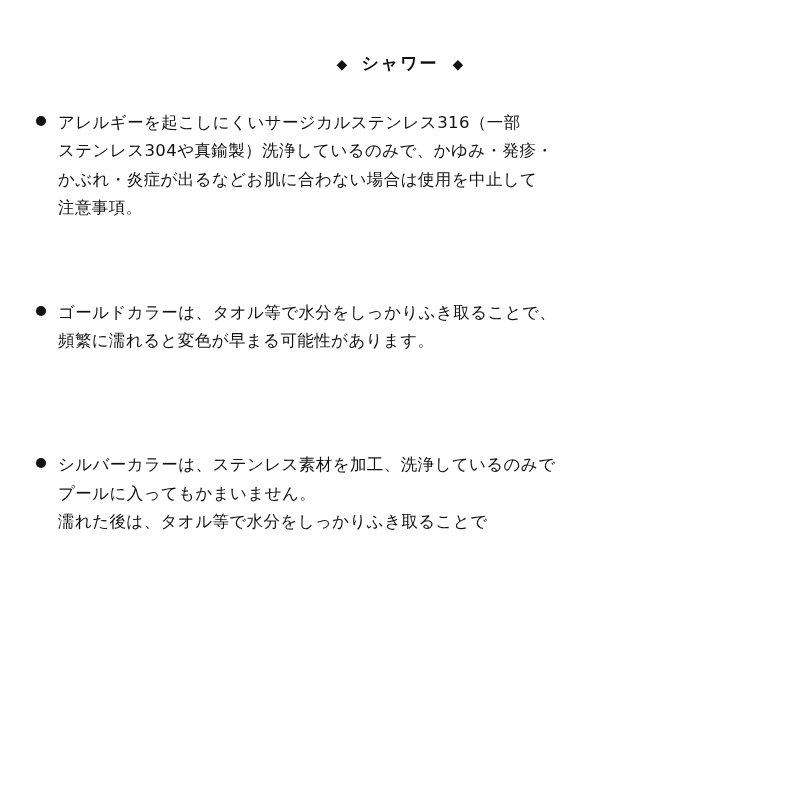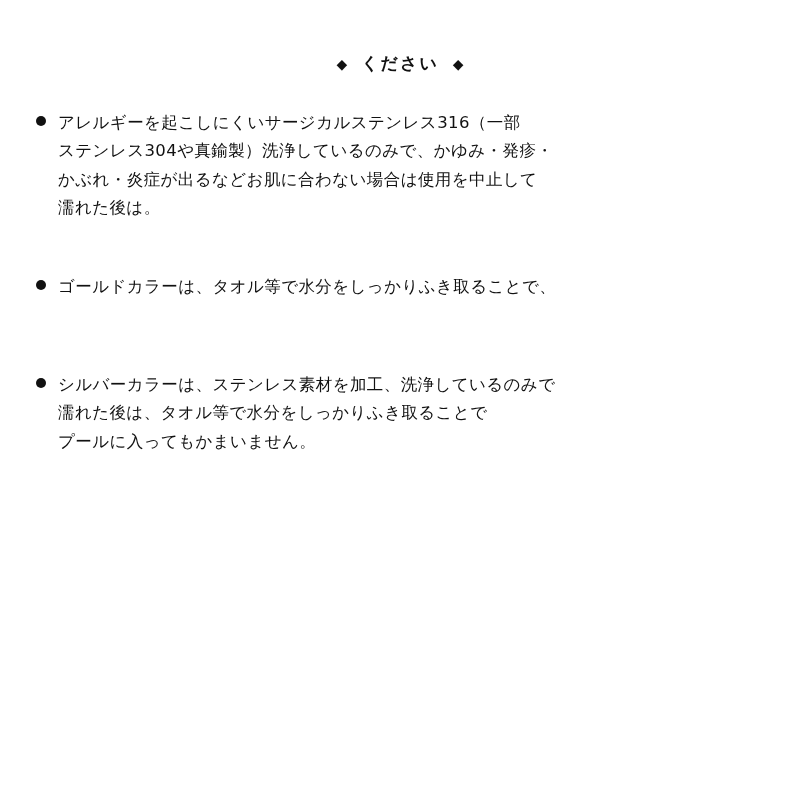--- a/index.html
+++ b/index.html
@@ -40,20 +40,21 @@
     line-height: 1;
     color: #111111;
   }
   .notes {
     padding: 0 34px 0 36px;
   }
   .note-item {
     display: flex;
     align-items: flex-start;
     margin-bottom: 40px;
+    margin-top: 26px;
   }
   .note-item:last-child {
     margin-bottom: 0;
   }
   .bullet {
     flex: 0 0 auto;
     width: 10px;
     height: 10px;
     border-radius: 50%;
     background: #111111;
@@ -73,50 +74,51 @@
   .spacer-1 { height: 10px; }
   .spacer-2 { height: 30px; }
 </style>
 </head>
 <body>
 
 <div class="page">
 
   <div class="title-row">
     <span class="diamond">◆</span>
-    <span class="title-text">ください</span>
+    <span class="title-text">シャワー</span>
     <span class="diamond">◆</span>
   </div>
 
   <div class="notes">
 
     <div class="note-item">
       <span class="bullet"></span>
       <div class="note-lines">
         <div class="note-line">アレルギーを起こしにくいサージカルステンレス316（一部</div>
         <div class="note-line">ステンレス304や真鍮製）洗浄しているのみで、かゆみ・発疹・</div>
         <div class="note-line">かぶれ・炎症が出るなどお肌に合わない場合は使用を中止して</div>
-        <div class="note-line">濡れた後は。</div>
+        <div class="note-line">注意事項。</div>
       </div>
     </div>
 
     <div class="spacer-1"></div>
 
     <div class="note-item">
       <span class="bullet"></span>
       <div class="note-lines">
         <div class="note-line">ゴールドカラーは、タオル等で水分をしっかりふき取ることで、</div>
+        <div class="note-line">頻繁に濡れると変色が早まる可能性があります。</div>
       </div>
     </div>
 
     <div class="spacer-2"></div>
 
     <div class="note-item">
       <span class="bullet"></span>
       <div class="note-lines">
         <div class="note-line">シルバーカラーは、ステンレス素材を加工、洗浄しているのみで</div>
+        <div class="note-line">プールに入ってもかまいません。</div>
         <div class="note-line">濡れた後は、タオル等で水分をしっかりふき取ることで</div>
-        <div class="note-line">プールに入ってもかまいません。</div>
       </div>
     </div>
 
   </div>
 </div>
 
 </body></html>

